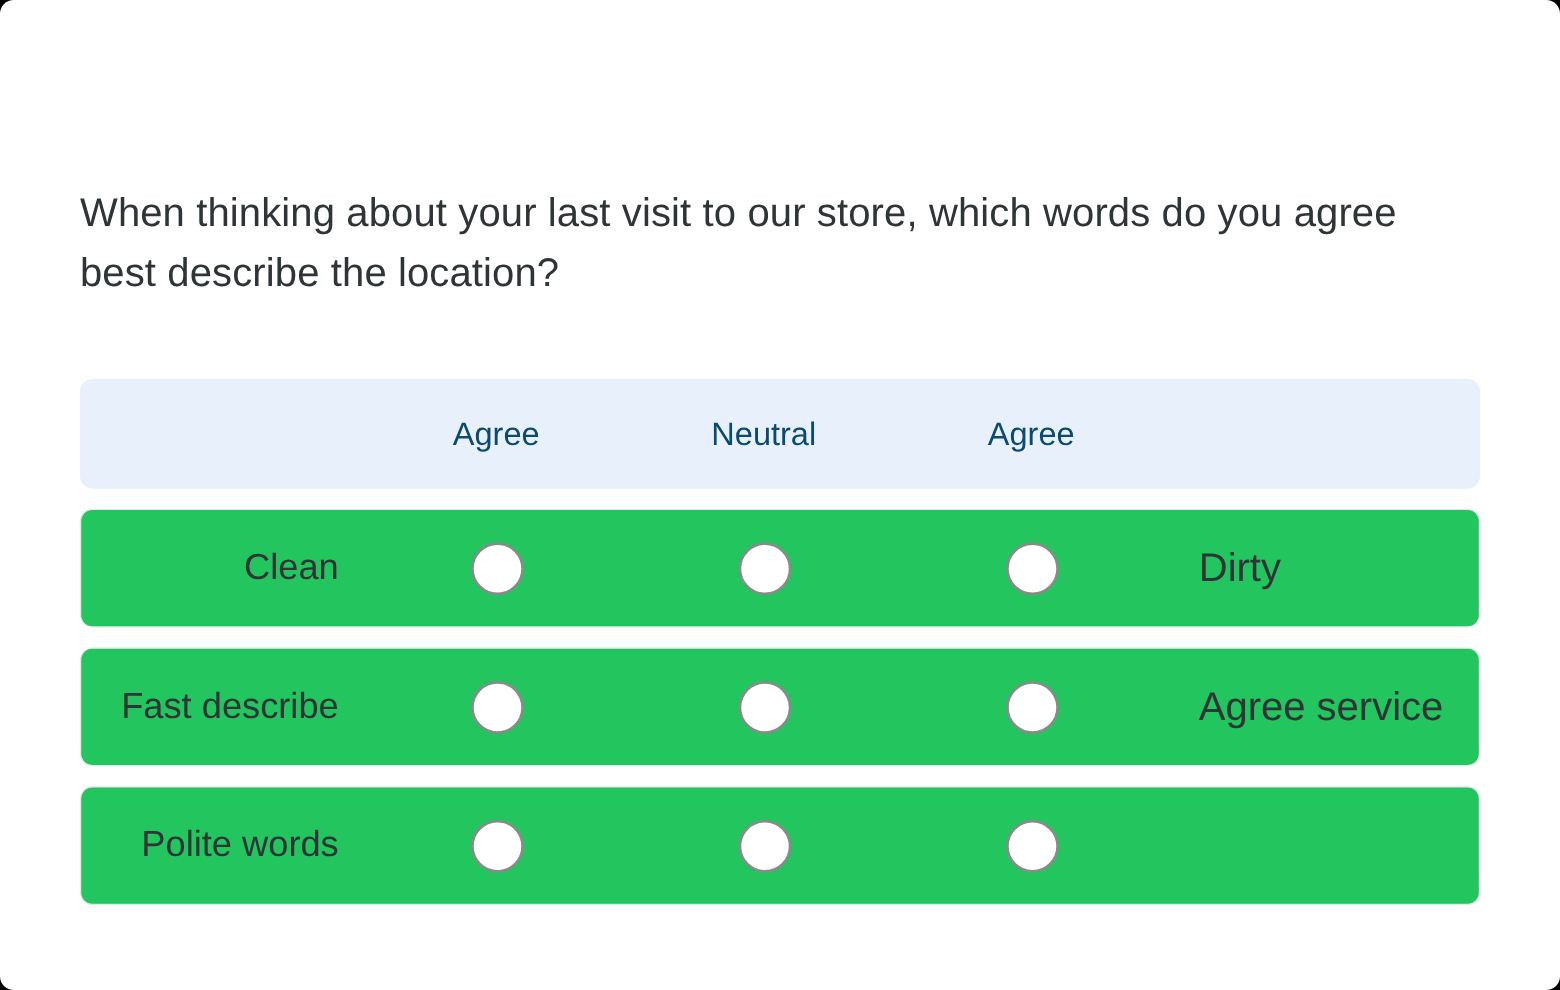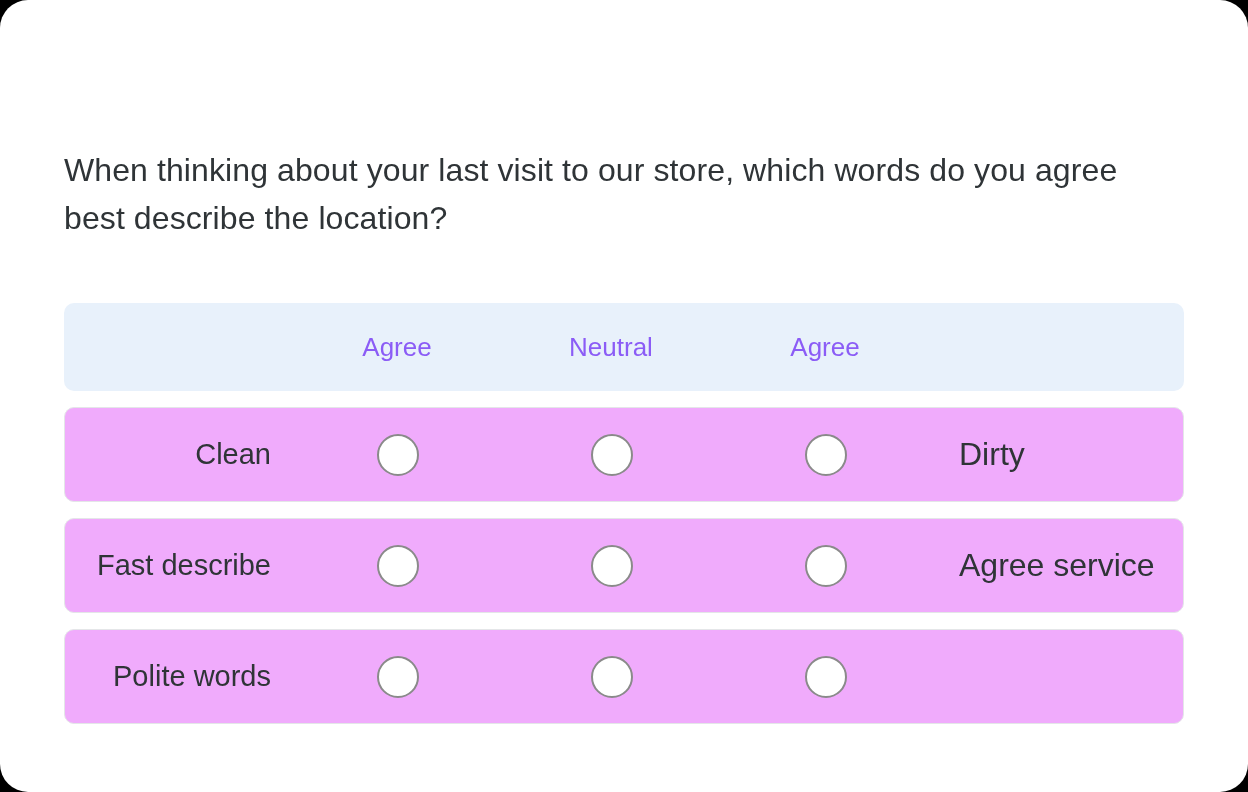--- a/index.html
+++ b/index.html
@@ -11,21 +11,21 @@
     width: 1248px;
     height: 792px;
     overflow: hidden;
     font-family: "Liberation Sans", sans-serif;
   }
   .page {
     position: relative;
     width: 1248px;
     height: 792px;
     background: #ffffff;
-    border-radius: 28px;
+    border-radius: 11px;
     box-sizing: border-box;
     overflow: hidden;
   }
 
   
   .question {
     position: absolute;
     left: 64px;
     top: 146px;
     width: 1080px;
@@ -49,21 +49,21 @@
     align-items: center;
     height: 88px;
     background: #e8f1fb;
     border-radius: 10px;
   }
 
   .matrix-row {
     display: flex;
     align-items: center;
     height: 95px;
-    background: #f0abfc;
+    background: #22c55e;
     border: 1px solid #e4e6e8;
     border-radius: 10px;
     box-sizing: border-box;
     margin-top: 16px;
   }
 
   
   .col-left {
     width: 226px;
     flex: 0 0 226px;
@@ -84,21 +84,21 @@
     flex: 1 1 auto;
     text-align: left;
     padding-left: 26px;
     box-sizing: border-box;
     font-size: 32px;
     color: #2f3437;
   }
 
   .hdr-label {
     font-size: 26px;
-    color: #8b5cf6;
+    color: #0c4a6e;
     font-weight: 400;
     white-space: nowrap;
   }
 
   .radio {
     width: 42px;
     height: 42px;
     border: 2.5px solid #8a8a8a;
     border-radius: 50%;
     background: #ffffff;

